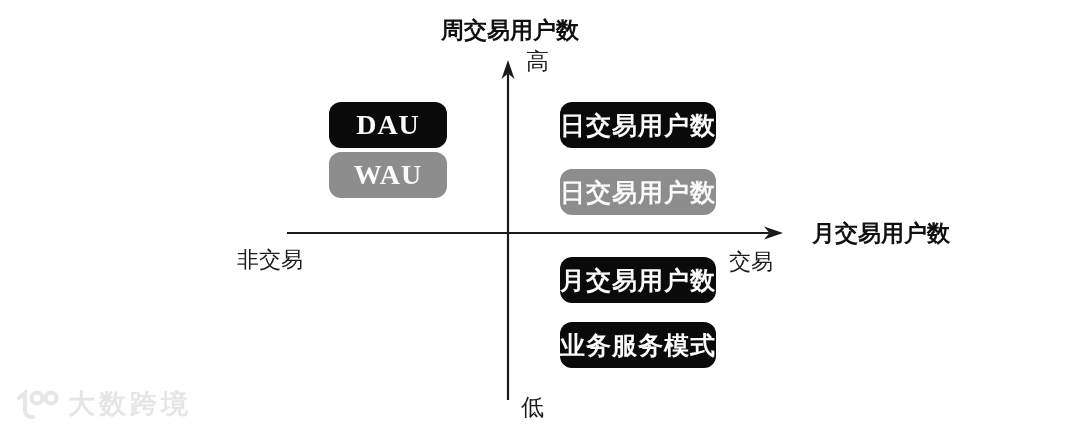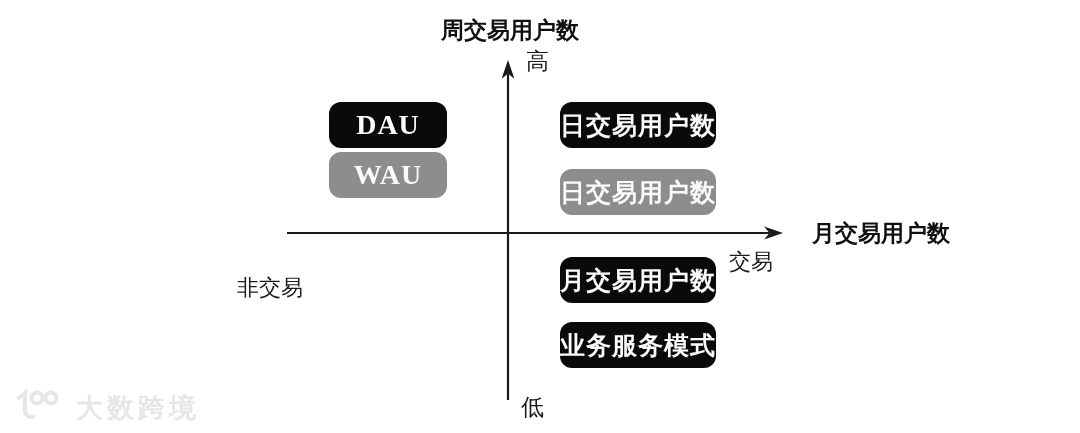--- a/index.html
+++ b/index.html
@@ -21,21 +21,21 @@
     color:#111;
   }
   .axes-svg{position:absolute;left:0;top:0;width:1080px;height:433px;}
   .label{position:absolute;white-space:nowrap;line-height:1.15;}
   .axis-title{font-weight:700;font-size:23px;color:#101010;}
   .axis-end{font-weight:400;font-size:23px;color:#1c1c1c;}
   #y-title{left:441px;top:17px;}
   #y-high{left:526px;top:48px;}
   #y-low{left:521px;top:394px;}
   #x-title{left:812px;top:220px;}
-  #x-left{left:237px;top:247px;font-size:22px;margin-top:28px;}
+  #x-left{left:237px;top:247px;font-size:22px;}
   #x-right{left:729px;top:249px;font-size:22px;}
 
   .box{
     position:absolute;
     display:flex;
     align-items:center;
     justify-content:center;
     border-radius:12px;
     color:var(--box-text);
     font-weight:700;
@@ -54,22 +54,22 @@
   #box-daily{top:102px;}
   #box-weekly{top:169px;}
   #box-monthly{top:257px;}
   #box-yearly{top:322px;}
 
   .watermark{
     position:absolute;
     left:12px;
     top:386px;
     display:flex;
-    align-items:flex-end;
-    gap:16px;
+    align-items:center;
+    gap:8px;
     color:var(--watermark);
   }
   .wm-logo{display:block;}
   .wm-text{
     font-size:27px;
     font-weight:700;
     letter-spacing:4px;
     line-height:1;
   }
 </style>

